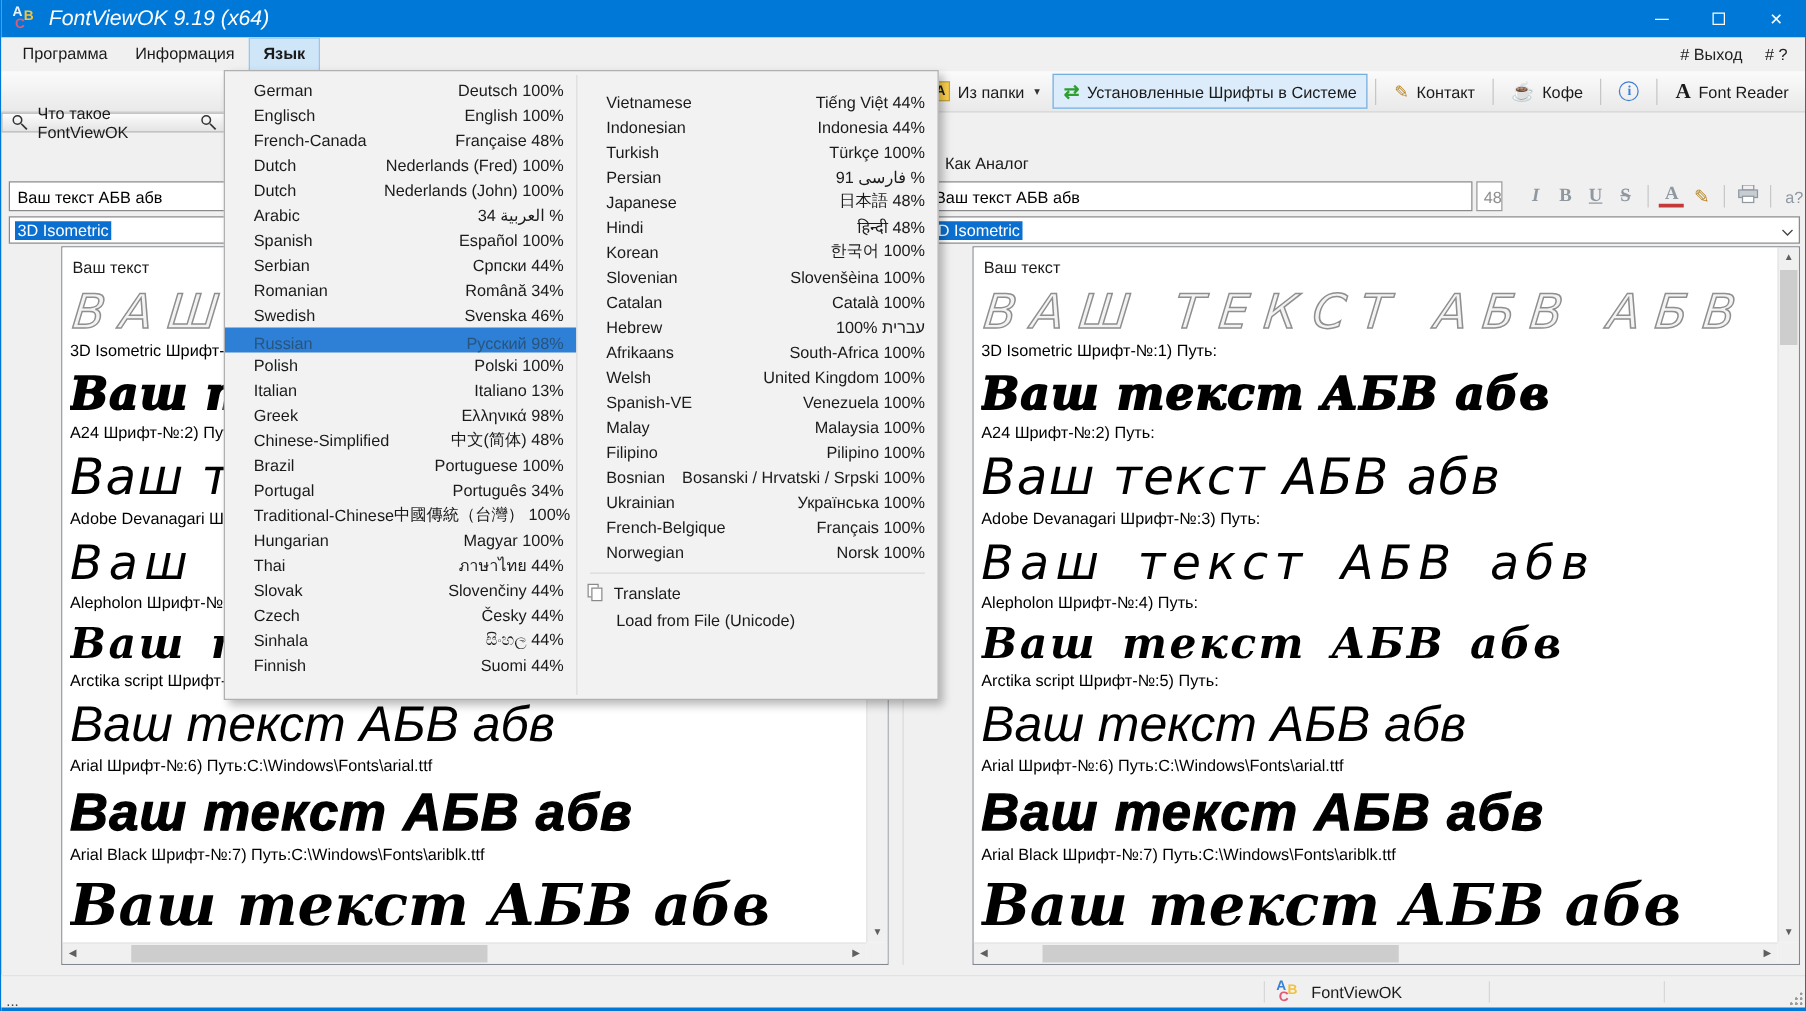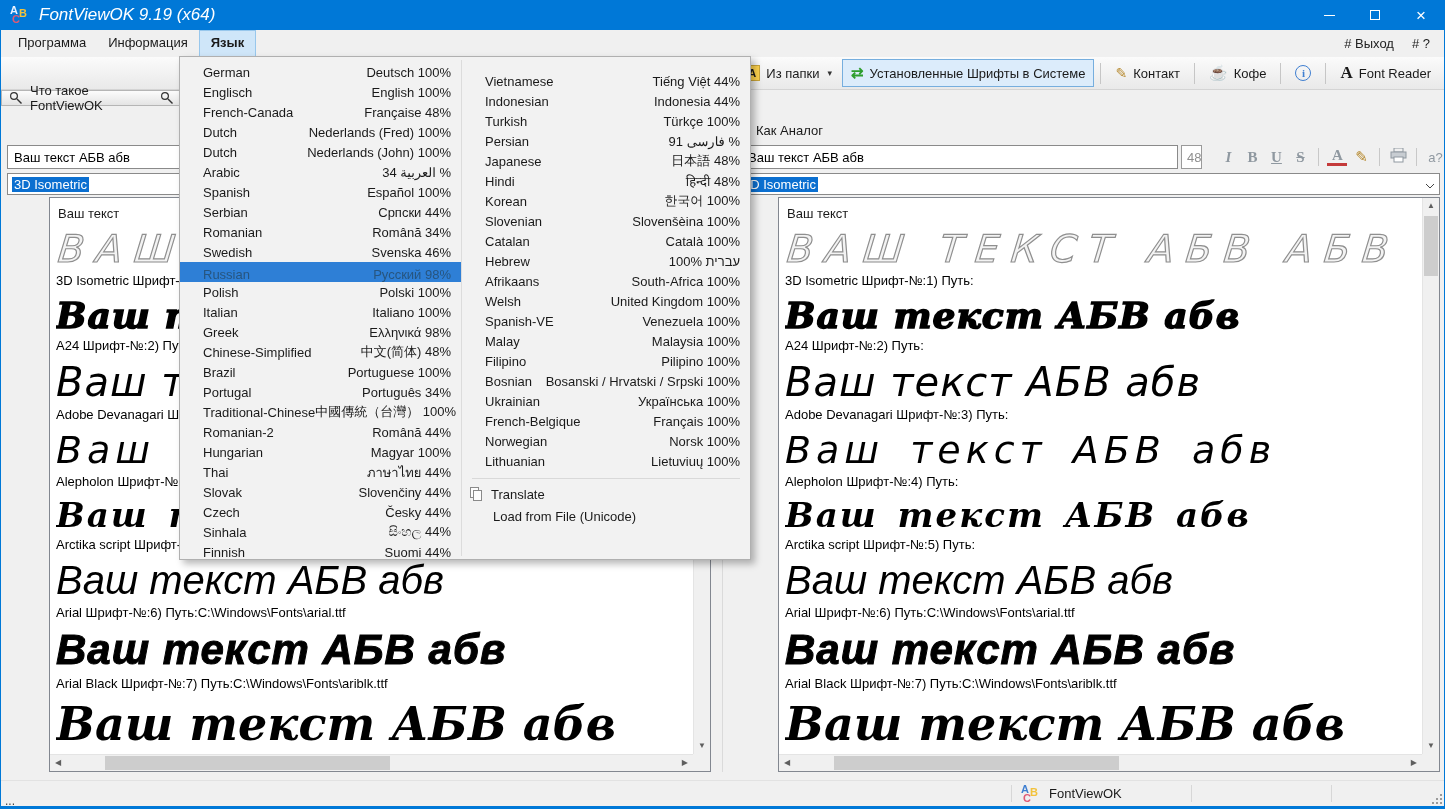--- a/index.html
+++ b/index.html
@@ -398,45 +398,41 @@
       <div class="lang-row selected">
         <span>Russian</span>
         <span class="lr">Русский 98%</span>
       </div>
       <div class="lang-row">
         <span>Polish</span>
         <span class="lr">Polski 100%</span>
       </div>
       <div class="lang-row">
         <span>Italian</span>
-        <span class="lr">Italiano 100%</span>
+        <span class="lr">Italiano 13%</span>
       </div>
       <div class="lang-row">
         <span>Greek</span>
         <span class="lr">Ελληνικά 98%</span>
       </div>
       <div class="lang-row">
         <span>Chinese-Simplified</span>
         <span class="lr">中文(简体) 48%</span>
       </div>
       <div class="lang-row">
         <span>Brazil</span>
         <span class="lr">Portuguese 100%</span>
       </div>
       <div class="lang-row">
         <span>Portugal</span>
         <span class="lr">Português 34%</span>
       </div>
       <div class="lang-row">
         <span>Traditional-Chinese</span>
         <span class="lr">中國傳統（台灣） 100%</span>
-      </div>
-      <div class="lang-row">
-        <span>Romanian-2</span>
-        <span class="lr">Română 44%</span>
       </div>
       <div class="lang-row">
         <span>Hungarian</span>
         <span class="lr">Magyar 100%</span>
       </div>
       <div class="lang-row">
         <span>Thai</span>
         <span class="lr">ภาษาไทย 44%</span>
       </div>
       <div class="lang-row">
@@ -527,24 +523,20 @@
           <span>Ukrainian</span>
           <span class="lr">Українська 100%</span>
         </div>
         <div class="lang-row">
           <span>French-Belgique</span>
           <span class="lr">Français 100%</span>
         </div>
         <div class="lang-row">
           <span>Norwegian</span>
           <span class="lr">Norsk 100%</span>
-        </div>
-        <div class="lang-row">
-          <span>Lithuanian</span>
-          <span class="lr">Lietuviuų 100%</span>
         </div>
       </div>
     <div class="menu-sep"></div>
     <div id="menu-footer">
         <div class="menu-foot">
           <span class="copy-ic">
             <i></i>
             <i></i>
           </span>
           <span>Translate</span>

